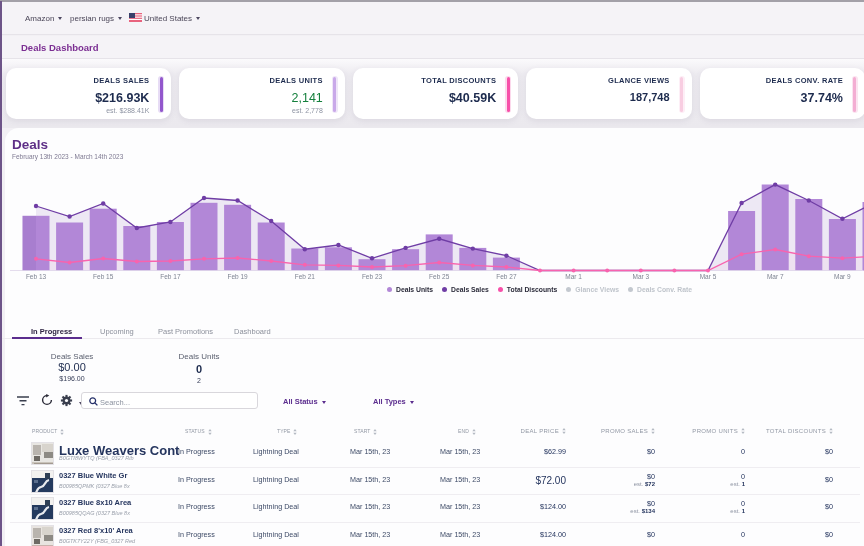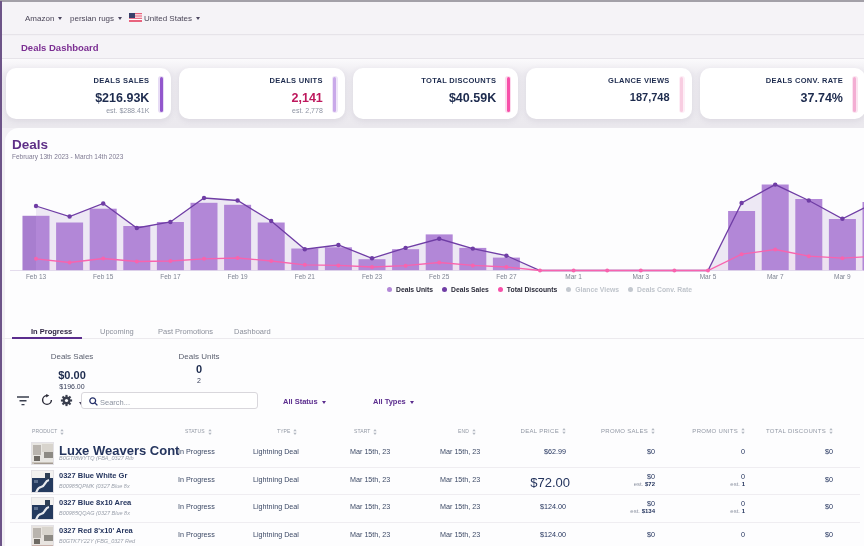--- a/index.html
+++ b/index.html
@@ -35,21 +35,21 @@
   <div class="abs" style="right:7px;top:8px;bottom:6px;width:6px;background:#e7dcf5;border-radius:3px"></div>
   <div class="abs" style="right:8.5px;top:9px;bottom:7px;width:3px;background:#9257cc;border-radius:2px"></div>
   <div class="abs" style="right:22px;top:8px;font-size:7.5px;font-weight:bold;color:#1d2b4e;letter-spacing:.3px">DEALS SALES</div>
   <div class="abs" style="right:22px;top:23px;font-size:12.5px;font-weight:bold;color:#1d2b4e">$216.93K</div>
   <div class="abs" style="right:22px;top:38.5px;font-size:7px;color:#8d93a2">est. $288.41K</div>
 </div>
 <div class="abs" style="left:179.4px;top:68px;width:165.4px;height:51px;background:#fff;border-radius:10px;box-shadow:0 2px 6px rgba(80,70,110,.10)">
   <div class="abs" style="right:7px;top:8px;bottom:6px;width:6px;background:#efe6f8;border-radius:3px"></div>
   <div class="abs" style="right:8.5px;top:9px;bottom:7px;width:3px;background:#c9a9e9;border-radius:2px"></div>
   <div class="abs" style="right:22px;top:8px;font-size:7.5px;font-weight:bold;color:#1d2b4e;letter-spacing:.3px">DEALS UNITS</div>
-  <div class="abs" style="right:22px;top:23px;font-size:12.5px;font-weight:bold;color:#be185d">2,141</div>
+  <div class="abs" style="right:22px;top:23px;font-size:12.5px;font-weight:normal;color:#15803d">2,141</div>
   <div class="abs" style="right:22px;top:38.5px;font-size:7px;color:#8d93a2">est. 2,778</div>
 </div>
 <div class="abs" style="left:352.8px;top:68px;width:165.4px;height:51px;background:#fff;border-radius:10px;box-shadow:0 2px 6px rgba(80,70,110,.10)">
   <div class="abs" style="right:7px;top:8px;bottom:6px;width:6px;background:#fcd9ec;border-radius:3px"></div>
   <div class="abs" style="right:8.5px;top:9px;bottom:7px;width:3px;background:#f750a9;border-radius:2px"></div>
   <div class="abs" style="right:22px;top:8px;font-size:7.5px;font-weight:bold;color:#1d2b4e;letter-spacing:.3px">TOTAL DISCOUNTS</div>
   <div class="abs" style="right:22px;top:23px;font-size:12.5px;font-weight:bold;color:#1d2b4e">$40.59K</div>
 
 </div>
 <div class="abs" style="left:526.2px;top:68px;width:165.4px;height:51px;background:#fff;border-radius:10px;box-shadow:0 2px 6px rgba(80,70,110,.10)">
@@ -171,21 +171,21 @@
 <div class="abs" style="left:2px;top:322px;right:0;height:17px;border-bottom:1px solid #eceaee">
   <span class="abs" style="left:29px;top:4.5px;font-size:7.5px;font-weight:bold;color:#2e2342">In Progress</span>
   <span class="abs" style="left:98px;top:4.5px;font-size:7.5px;color:#8d919c">Upcoming</span>
   <span class="abs" style="left:156px;top:4.5px;font-size:7.5px;color:#8d919c">Past Promotions</span>
   <span class="abs" style="left:232px;top:4.5px;font-size:7.5px;color:#8d919c">Dashboard</span>
   <div class="abs" style="left:10px;top:15px;width:70px;height:2px;background:#5b2d8e"></div>
 </div>
 
 <div class="abs" style="left:22px;top:352px;width:100px;text-align:center">
   <div style="font-size:8px;color:#5a5f6e">Deals Sales</div>
-  <div style="font-size:11px;font-weight:bold;color:#1d2b4e;margin-top:8px">$0.00</div>
+  <div style="font-size:11px;font-weight:normal;color:#1d2b4e;margin-top:0">$0.00</div>
   <div style="font-size:7px;color:#39405a;margin-top:2px">$196.00</div>
 </div>
 <div class="abs" style="left:149px;top:352px;width:100px;text-align:center">
   <div style="font-size:8px;color:#5a5f6e">Deals Units</div>
   <div style="font-size:11px;font-weight:bold;color:#1d2b4e;margin-top:2px">0</div>
   <div style="font-size:7px;color:#39405a;margin-top:2px">2</div>
 </div>
 
 <svg class="abs" style="left:17px;top:396px" width="12" height="10" viewBox="0 0 12 10">
     <path d="M0 1h12M2.5 4.8h7M4.5 8.6h3" stroke="#3a3f4e" stroke-width="1.4"></path>
@@ -282,21 +282,21 @@
       <path d="M2 24c4-3 2-7 7-8s3-6 8-7" stroke="#e8eaee" stroke-width="2.2" fill="none"></path>
       <rect x="13" y="2" width="5" height="6" fill="#2e3f55"></rect>
       <rect x="2" y="9" width="4" height="3" fill="#5b6f8e"></rect>
     </svg></div>
 <span class="abs" style="left:59px;top:470.5px;font-size:7.5px;font-weight:bold;color:#25355e">0327 Blue White Gr</span>
 <span class="abs" style="left:59px;top:482.5px;font-size:5.5px;font-style:italic;color:#9aa0ab">B00985QPMK (0327 Blue 8x</span>
 <span class="abs" style="left:178px;top:474.5px;font-size:7.2px;color:#3d4a66">In Progress</span>
 <span class="abs" style="left:253px;top:474.5px;font-size:7.2px;color:#3d4a66">Lightning Deal</span>
 <span class="abs" style="left:350px;top:474.5px;font-size:7.2px;color:#3d4a66">Mar 15th, 23</span>
 <span class="abs" style="left:440px;top:474.5px;font-size:7.2px;color:#3d4a66">Mar 15th, 23</span>
-<span class="abs" style="left:444px;top:474.5px;width:126px;text-align:right;font-size:13px;color:#25355e">$72.00</span>
+<span class="abs" style="left:456px;top:474.5px;width:110px;text-align:right;font-size:10px;color:#25355e">$72.00</span>
 <div class="abs" style="left:545px;top:471.5px;width:110px;text-align:right;font-size:7.2px;color:#25355e">$0<div style="font-size:6px;color:#8d93a2">est. <b style="color:#25355e">$72</b></div></div>
 <div class="abs" style="left:635px;top:471.5px;width:110px;text-align:right;font-size:7.2px;color:#25355e">0<div style="font-size:6px;color:#8d93a2">est. <b style="color:#25355e">1</b></div></div>
 <span class="abs" style="left:723px;top:474.5px;width:110px;text-align:right;font-size:7.2px;color:#25355e">$0</span>
 <div class="abs" style="left:10px;top:494.0px;right:4px;height:1px;background:#efedf1"></div>
 
 <div class="abs" style="left:31px;top:497.0px;width:23px;height:23px;border:1px solid #e3e1e5;overflow:hidden"><svg width="23" height="25" viewBox="0 0 23 25">
       <rect width="23" height="25" fill="#f2f1ef"></rect>
       <rect x="0" y="7" width="23" height="18" fill="#243a5e"></rect>
       <path d="M2 24c4-3 2-7 7-8s3-6 8-7" stroke="#e8eaee" stroke-width="2.2" fill="none"></path>
       <rect x="13" y="2" width="5" height="6" fill="#2e3f55"></rect>

